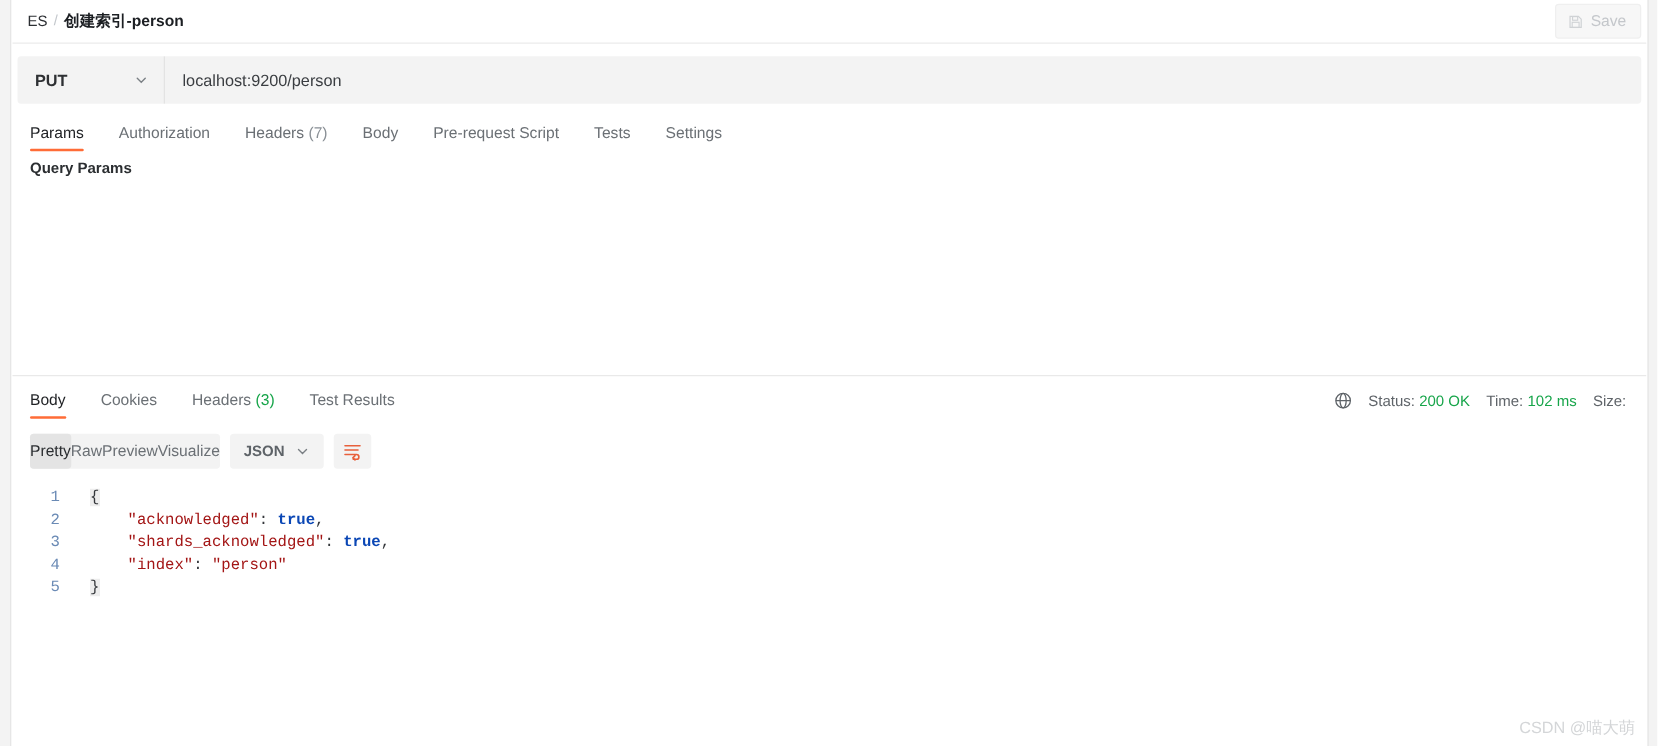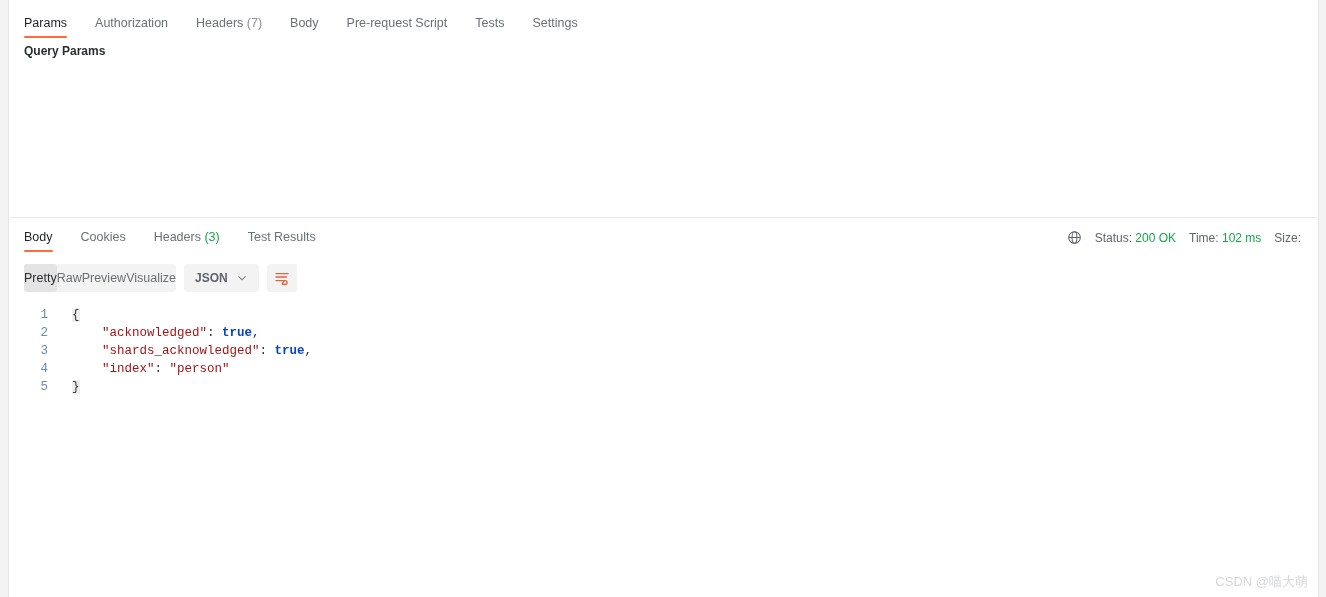--- a/index.html
+++ b/index.html
@@ -206,21 +206,47 @@
 </head>
 <body>
 
 <div class="app">
 
   <div class="gutter-left"></div>
   <div class="gutter-right"></div>
 
   <div class="stage">
 
-
+    <div class="header">
+      <div class="breadcrumb">
+        <span>ES</span>
+        <span class="bc-sep">/</span>
+        <span class="bc-title">创建索引-person</span>
+      </div>
+      <div class="save-btn">
+        <svg class="save-icon" viewBox="0 0 16 16">
+          <path d="M2.5 2.5h8.2L13.5 5.3v8.2h-11z" fill="none" stroke="#cfd2d5" stroke-width="1.2"></path>
+          <rect x="5" y="2.8" width="5" height="3.6" fill="none" stroke="#cfd2d5" stroke-width="1.1"></rect>
+          <rect x="4.6" y="8.4" width="6.8" height="5.1" fill="none" stroke="#cfd2d5" stroke-width="1.1"></rect>
+        </svg>
+        <span>Save</span>
+      </div>
+    </div>
+
+    <div class="urlbar-wrap">
+      <div class="urlbar">
+        <div class="method">
+          <span>PUT</span>
+          <svg class="chev" width="12" height="12" viewBox="0 0 12 12">
+            <path d="M2.8 4.6L6 7.8l3.2-3.2" fill="none" stroke="#7a7f84" stroke-width="1.1" stroke-linecap="round"></path>
+          </svg>
+        </div>
+        <input class="url-input" type="text" value="localhost:9200/person" style="">
+      </div>
+    </div>
 
     <div class="req-tabs">
       <div class="tab active">
         <span>Params</span>
       </div>
       <div class="tab">
         <span>Authorization</span>
       </div>
       <div class="tab">
         <span>Headers</span>

